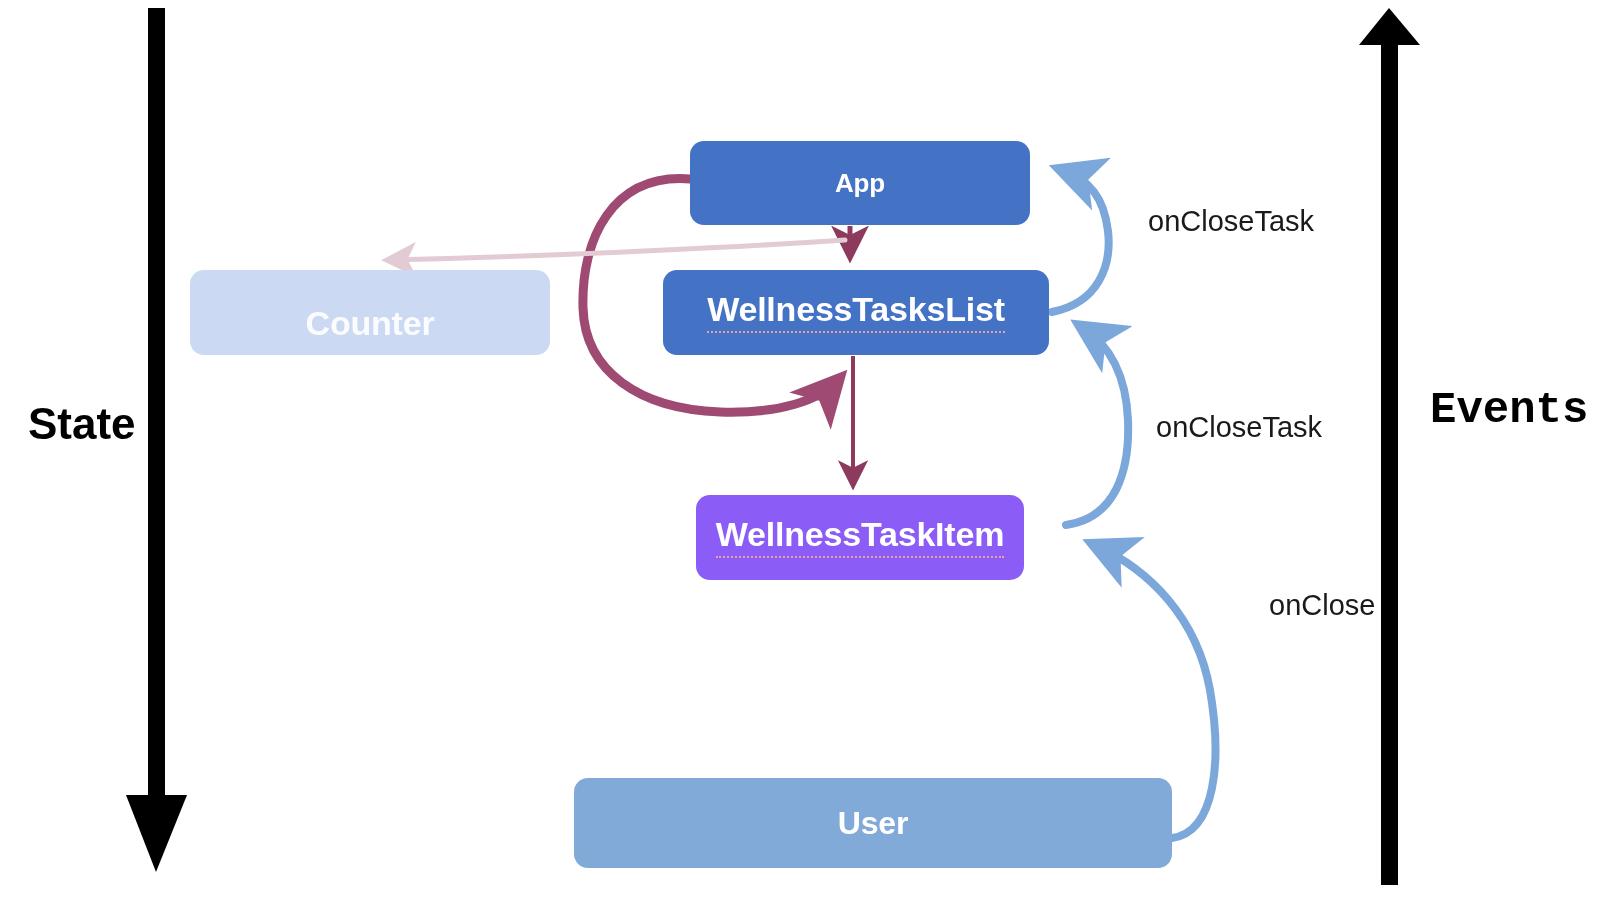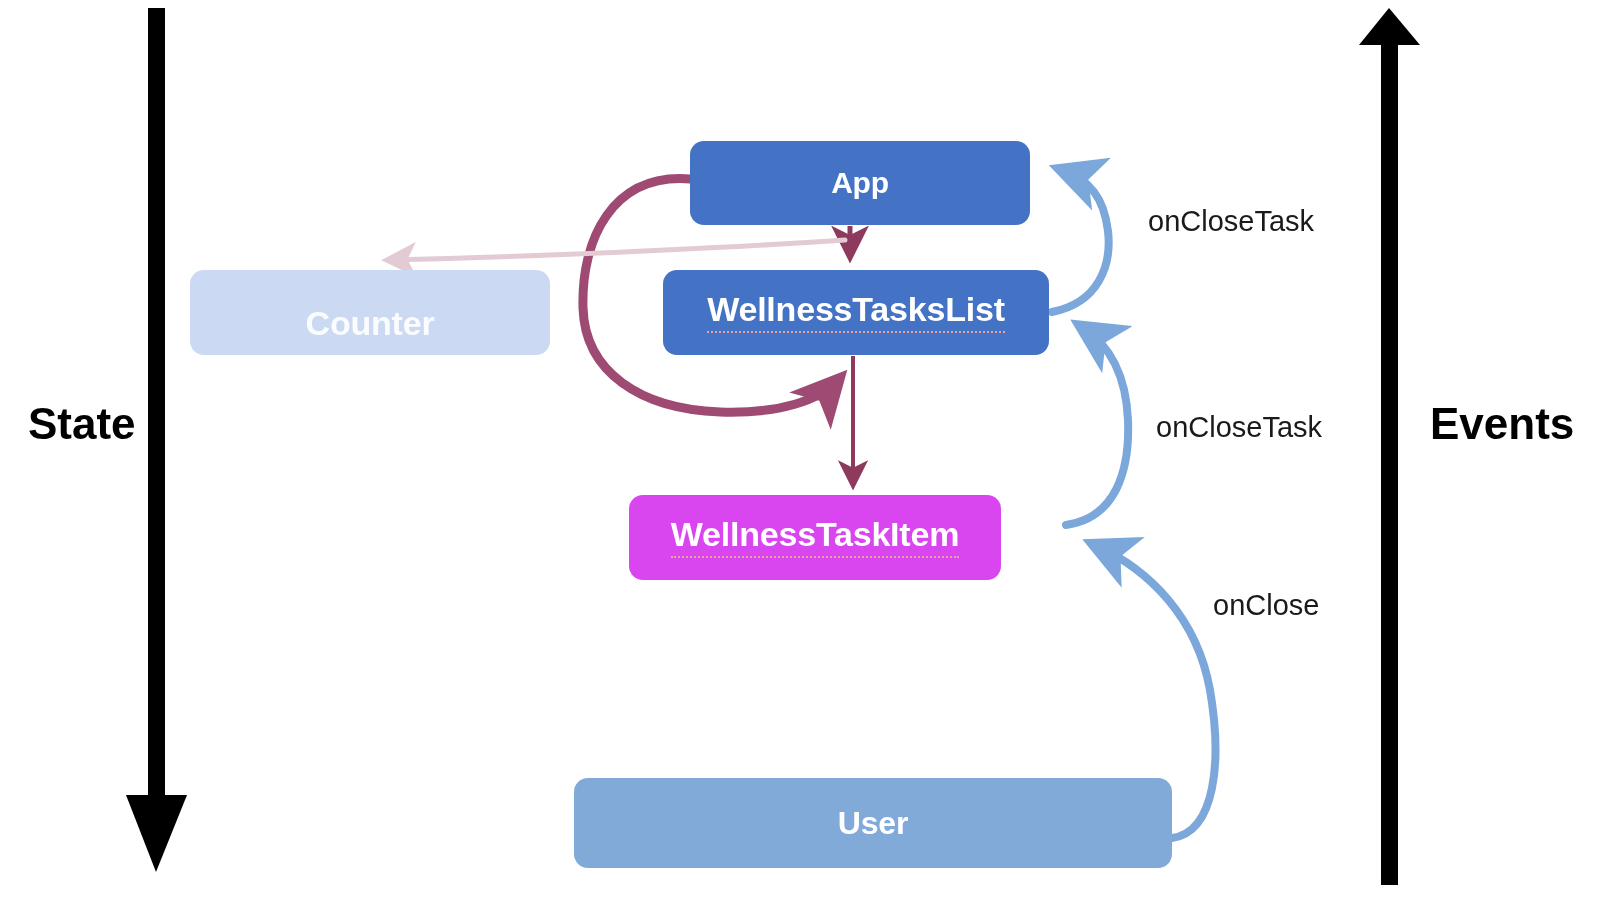--- a/index.html
+++ b/index.html
@@ -40,51 +40,51 @@
   }
   .node-label {
     display: inline-block;
     line-height: 1;
   }
   .spell {
     border-bottom: 2px dotted #e8a0a0;
     padding-bottom: 5px;
   }
 
-  #node-app        { left: 690px; top: 141px;  width: 340px; height: 84px;  font-size: 30px; background: #4472C4; }
+  #node-app        { left: 690px; top: 141px;  width: 340px; height: 84px;  font-size: 26px; background: #4472C4; }
   #node-list       { left: 663px; top: 270px;  width: 386px; height: 85px;  font-size: 34px; background: #4472C4; }
-  #node-item       { left: 629px; top: 495px;  width: 372px; height: 85px;  font-size: 34px; background: #d946ef; }
+  #node-item       { left: 696px; top: 495px;  width: 328px; height: 85px;  font-size: 34px; background: #8b5cf6; }
   #node-counter    { left: 190px; top: 270px;  width: 360px; height: 85px;  font-size: 34px; background: #CBD9F3; }
   #node-counter .node-label { color: #ffffff; opacity: 0.92; margin-top: 20px; }
   #node-user       { left: 574px; top: 778px;  width: 598px; height: 90px;  font-size: 32px; background: #82AAD9; }
 
   
   .axis-label {
     position: absolute;
     font-size: 44px;
     font-weight: bold;
     color: #000000;
     z-index: 5;
     white-space: nowrap;
   }
   #axis-state  { left: 28px;   top: 399px; }
-  #axis-events { left: 1430px; top: 399px; }
+  #axis-events { left: 1430px; top: 385px; font-family: Liberation Mono, monospace; }
 
   
   .edge-label {
     position: absolute;
     font-size: 29px;
     color: #1a1a1a;
     z-index: 5;
     white-space: nowrap;
     margin-left: 28px;
   }
   #lbl-onclosetask-1 { left: 1120px; top: 205px; }
   #lbl-onclosetask-2 { left: 1128px; top: 411px; }
-  #lbl-onclose       { left: 1185px; top: 589px; text-align: center; }
+  #lbl-onclose       { left: 1241px; top: 589px; text-align: center; }
 
   #lbl-updates {
     position: absolute;
     left: 452px;
     top: 380px;
     z-index: 5;
     font-size: 29px;
     color: #1a1a1a;
     line-height: 1.28;
     white-space: nowrap;

